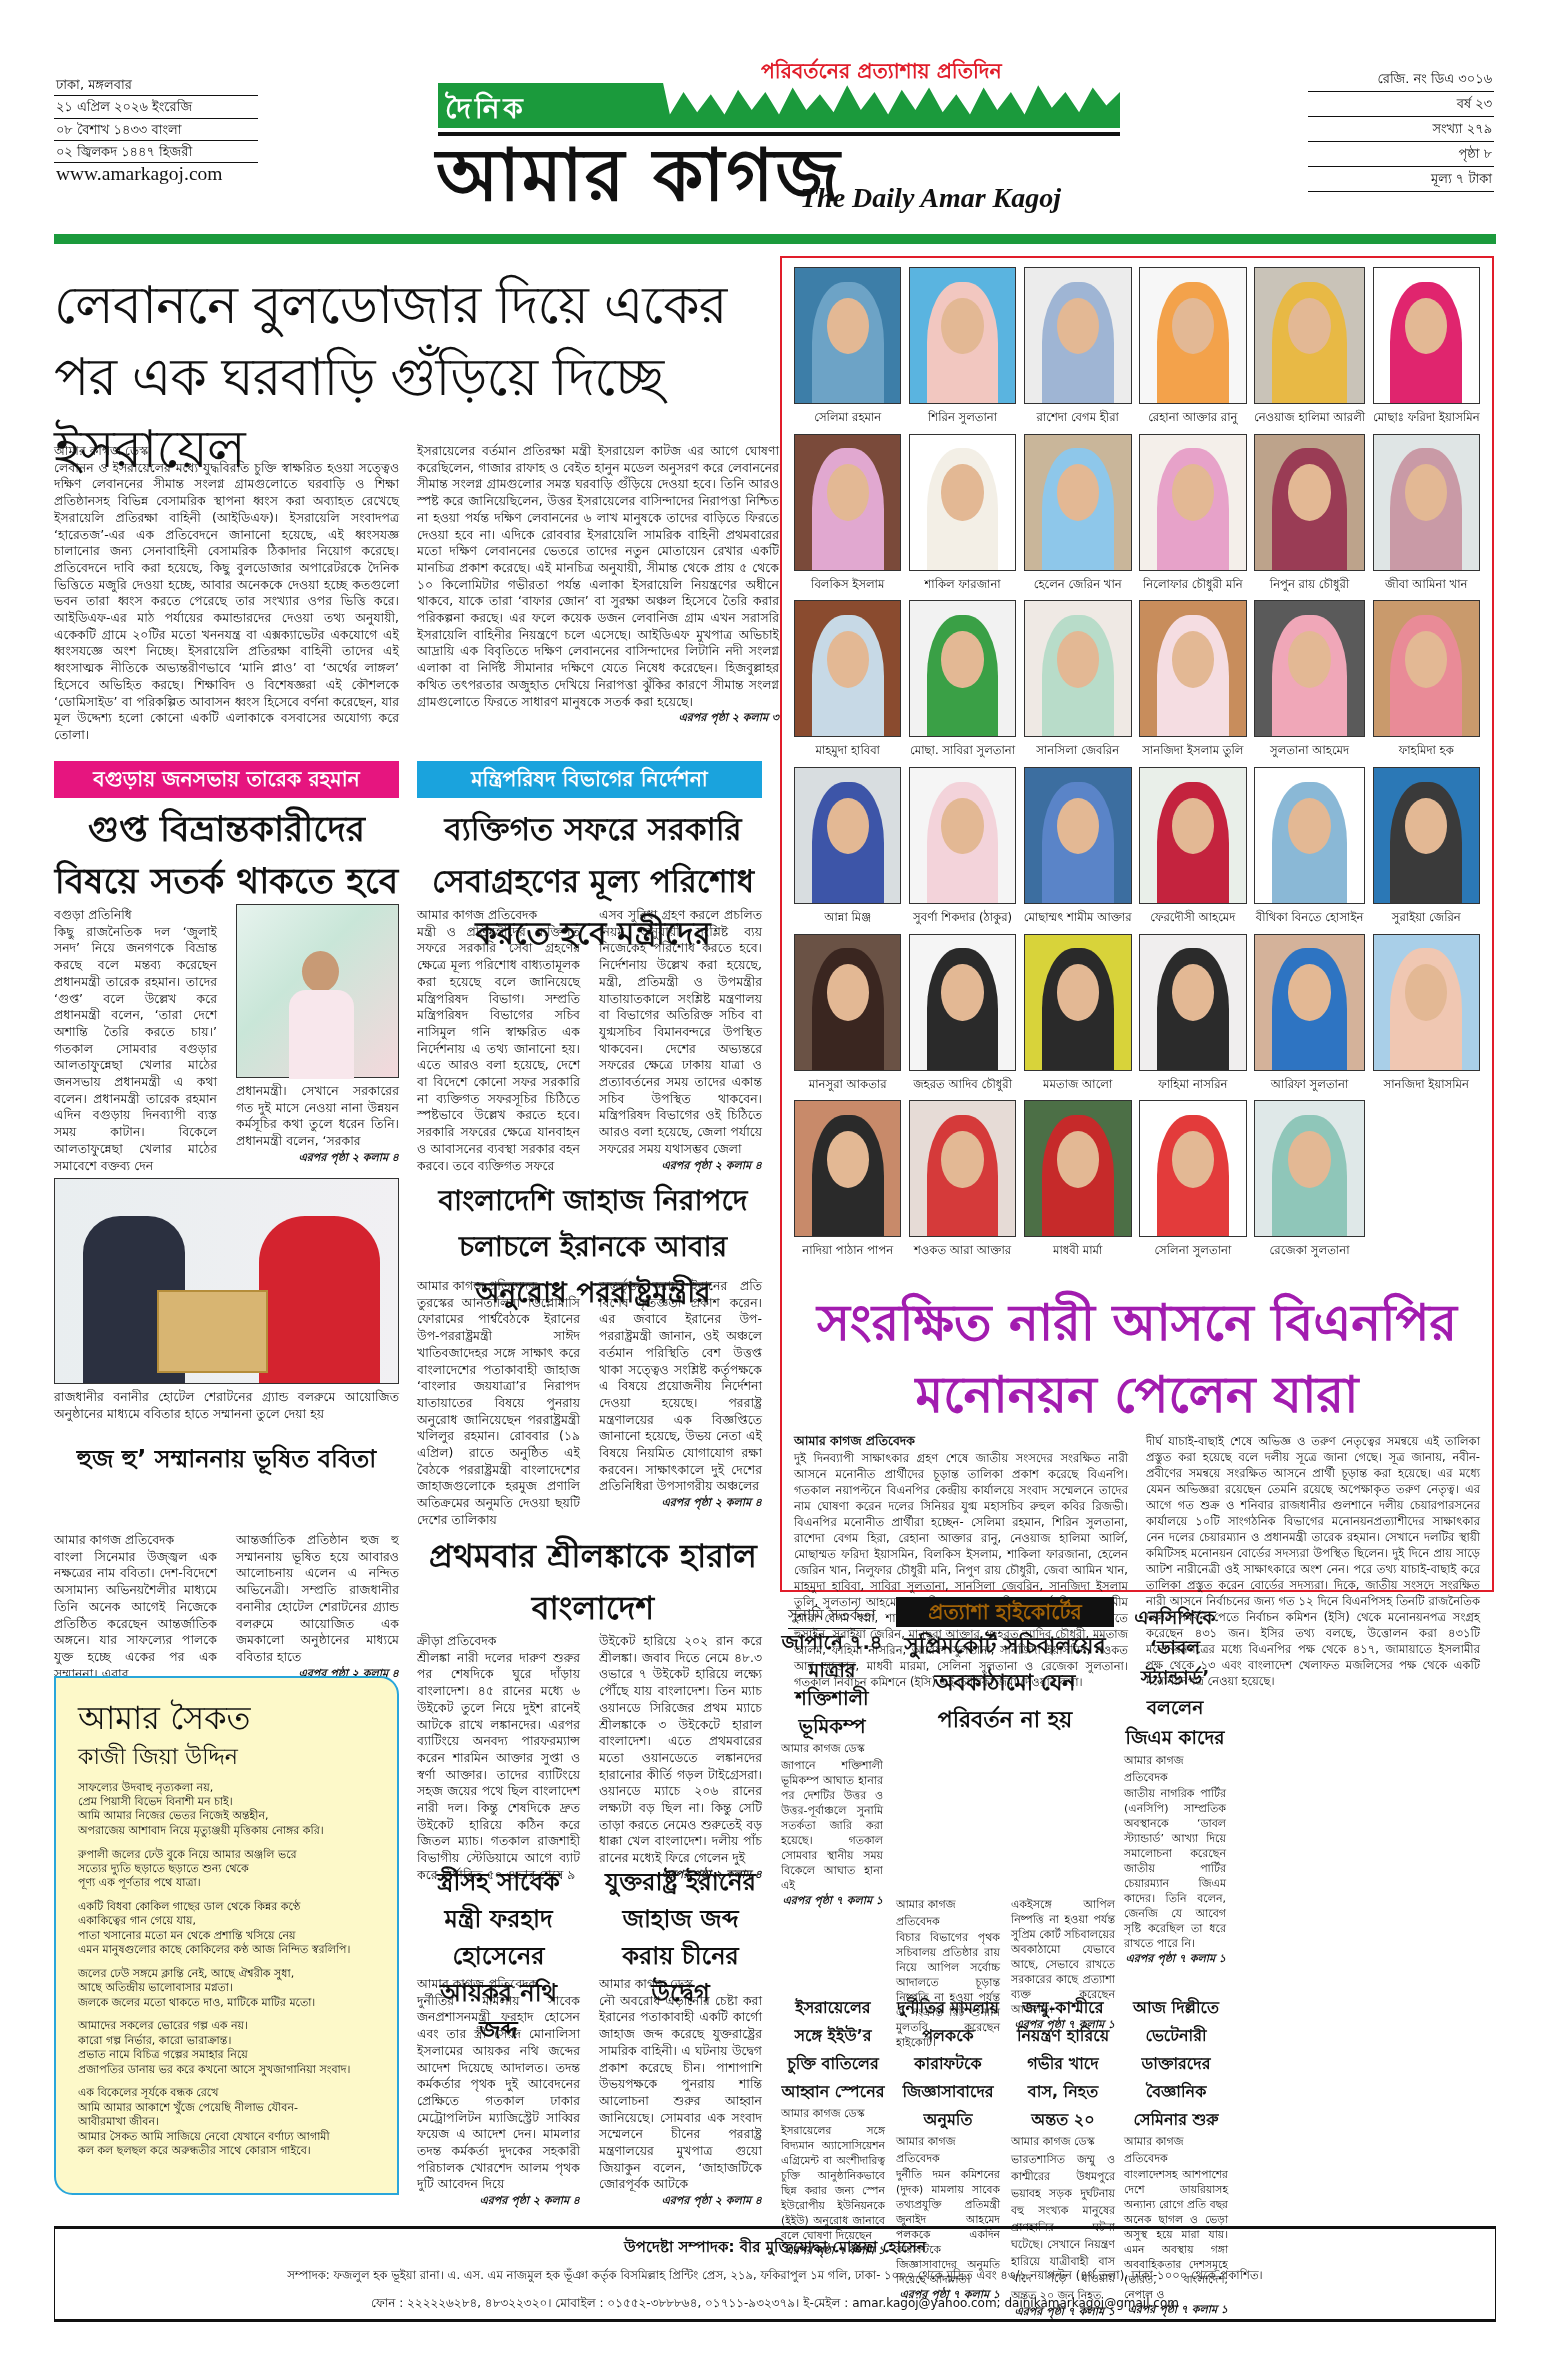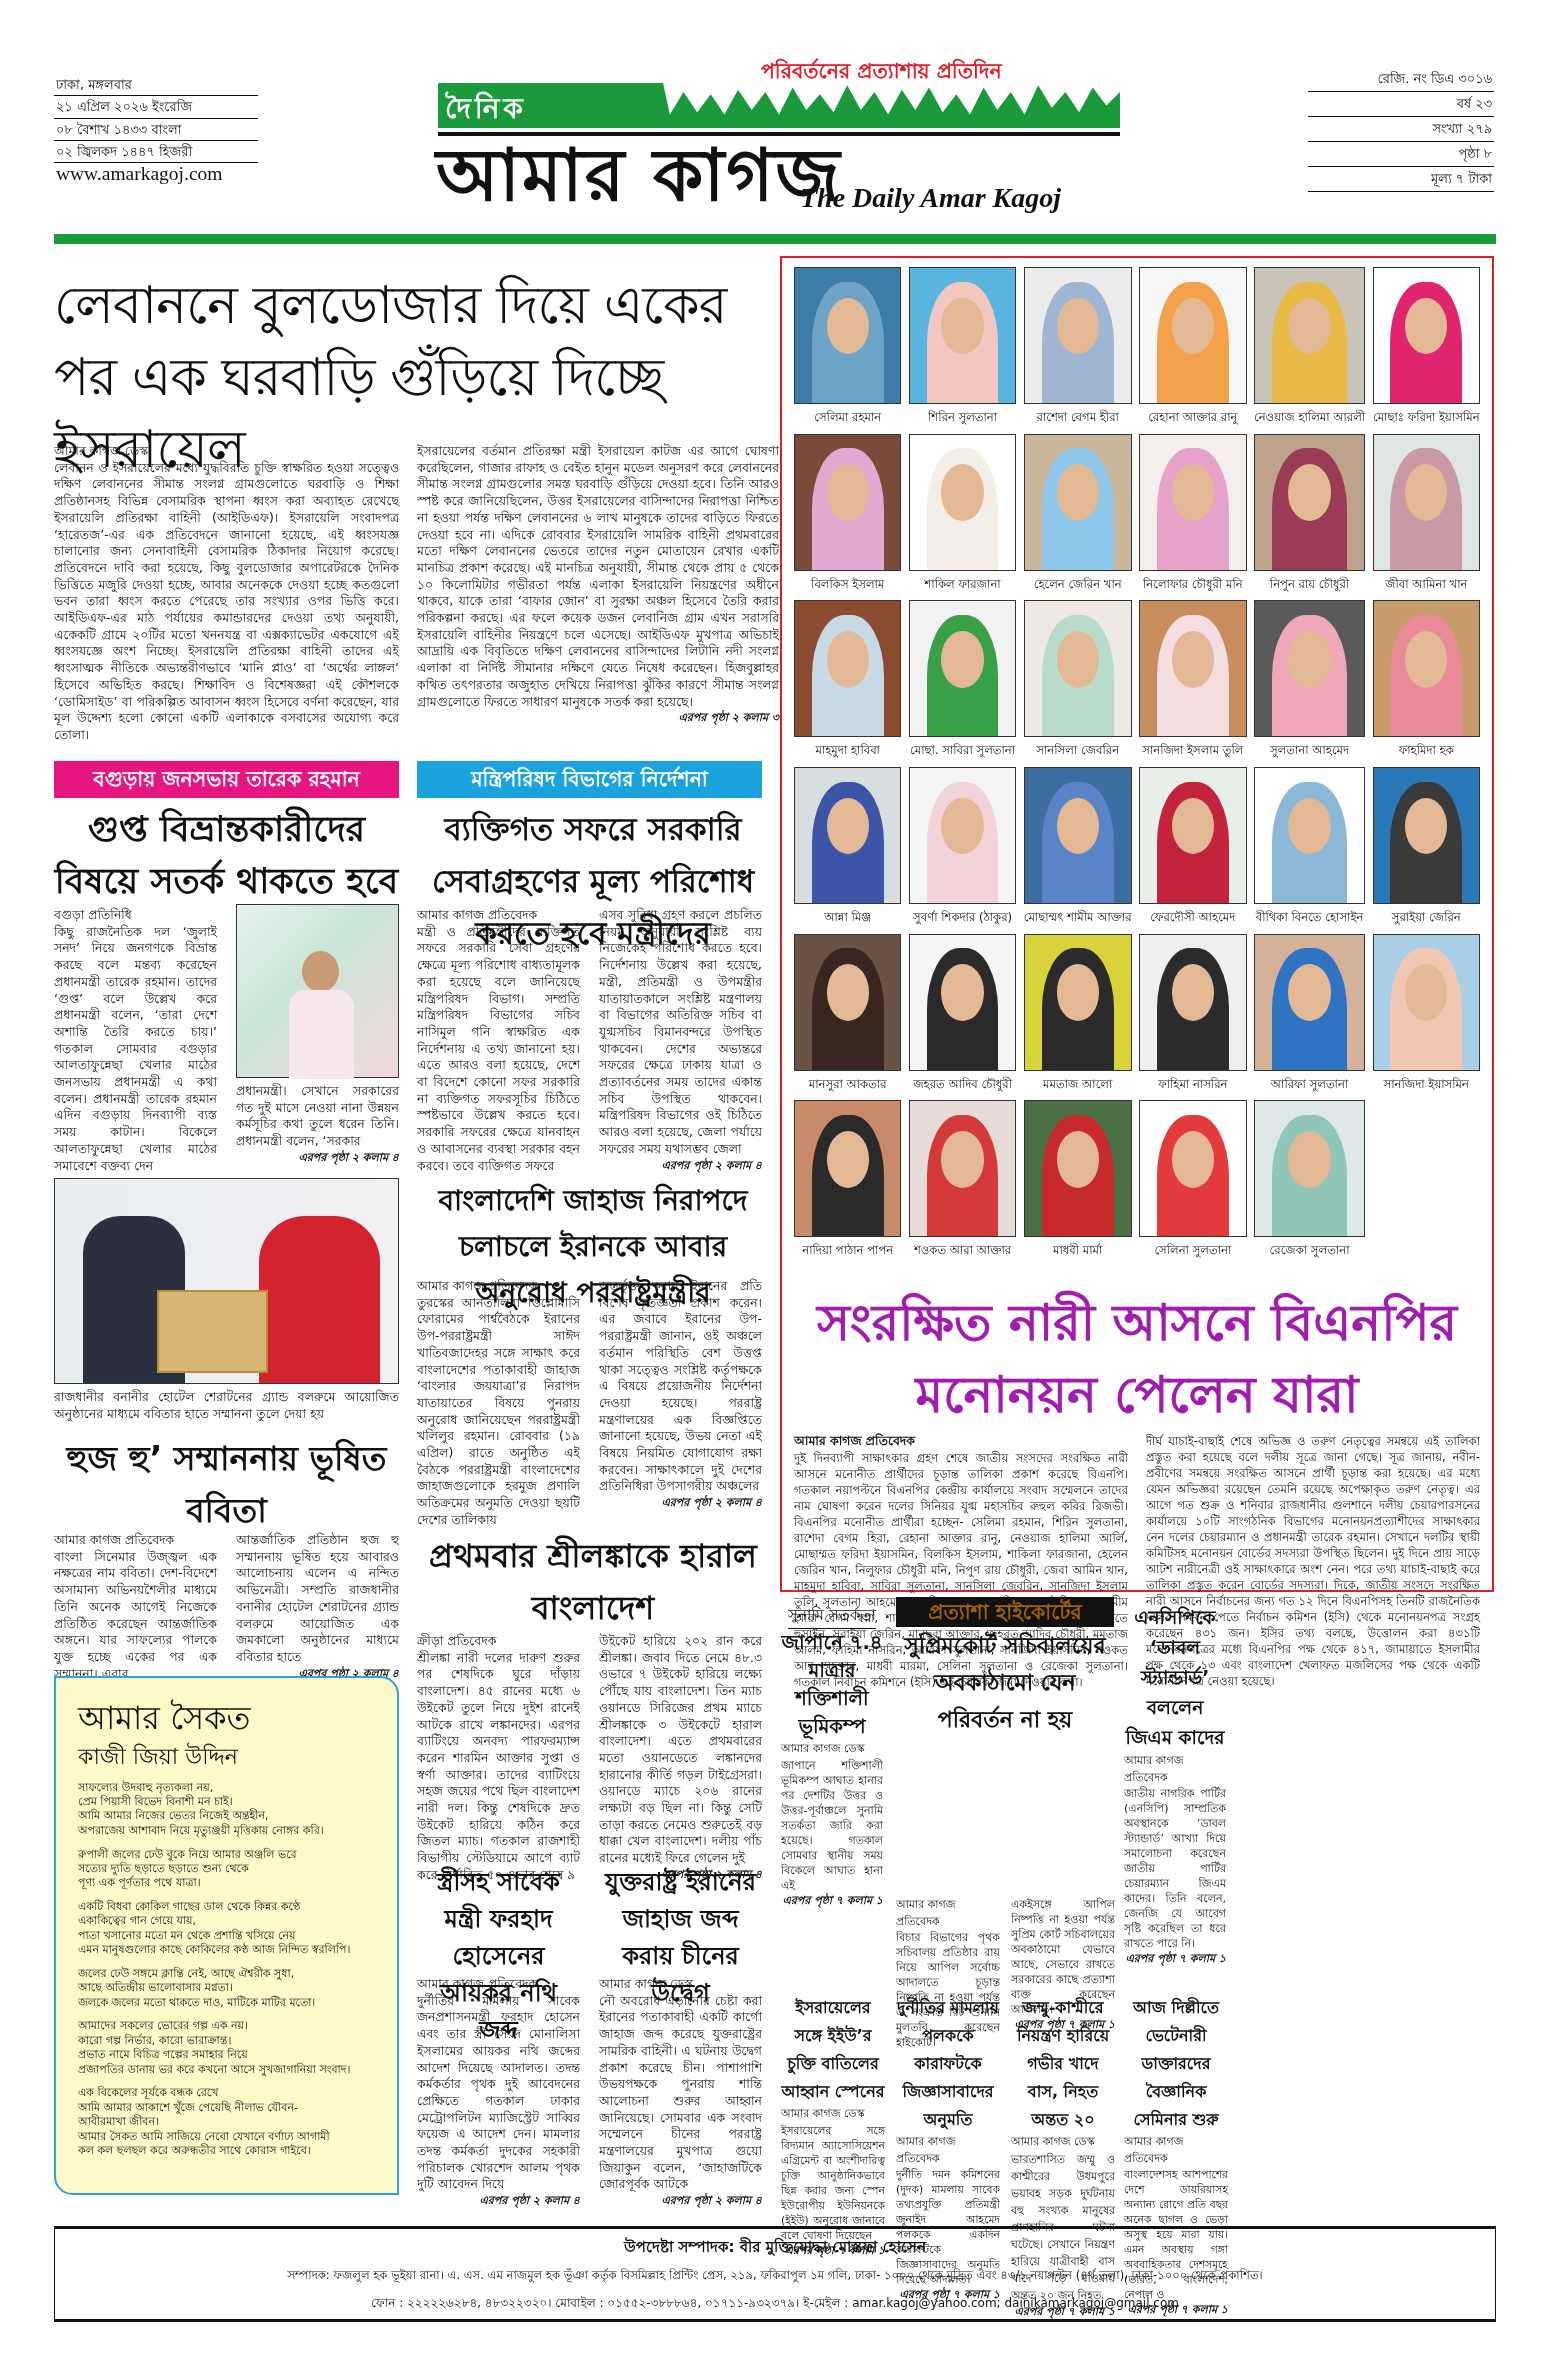--- a/index.html
+++ b/index.html
@@ -106,21 +106,21 @@
   <div class="txt">এসব সুবিধা গ্রহণ করলে প্রচলিত নিয়ম অনুযায়ী সংশ্লিষ্ট ব্যয় নিজেকেই পরিশোধ করতে হবে। নির্দেশনায় উল্লেখ করা হয়েছে, মন্ত্রী, প্রতিমন্ত্রী ও উপমন্ত্রীর যাতায়াতকালে সংশ্লিষ্ট মন্ত্রণালয় বা বিভাগের অতিরিক্ত সচিব বা যুগ্মসচিব বিমানবন্দরে উপস্থিত থাকবেন। দেশের অভ্যন্তরে সফরের ক্ষেত্রে ঢাকায় যাত্রা ও প্রত্যাবর্তনের সময় তাদের একান্ত সচিব উপস্থিত থাকবেন। মন্ত্রিপরিষদ বিভাগের ওই চিঠিতে আরও বলা হয়েছে, জেলা পর্যায়ে সফরের সময় যথাসম্ভব জেলা</div>
   <div class="cont">এরপর পৃষ্ঠা ২ কলাম ৪</div>
 </div>
 
 <div class="abs" style="left:54px;top:1178px;width:345px;height:206px;background:linear-gradient(90deg,#e9eef0 0%,#f1f0f3 100%);border:0.9px solid #333;overflow:hidden">
   <div style="position:absolute;left:28px;top:37px;width:102px;height:176px;background:#2b3040;border-radius:37px 37px 0 0"></div>
   <div style="position:absolute;left:204px;top:37px;width:121px;height:176px;background:#d4232f;border-radius:46px 46px 0 0"></div>
   <div style="position:absolute;left:102px;top:111px;width:111px;height:83px;background:#d8b572;border:2.8px solid #b58d3a"></div>
 </div>
 <div class="abs txt" style="left:54px;top:1389px;width:345px">রাজধানীর বনানীর হোটেল শেরাটনের গ্র্যান্ড বলরুমে আয়োজিত অনুষ্ঠানের মাধ্যমে ববিতার হাতে সম্মাননা তুলে দেয়া হয়</div>
-<div class="abs h2" style="left:54px;top:1433px;width:345px;font-size:33px">হুজ হু’ সম্মাননায় ভূষিত ববিতা</div>
+<div class="abs h2" style="left:54px;top:1433px;width:345px;font-size:24px">হুজ হু’ সম্মাননায় ভূষিত ববিতা</div>
 <div class="abs" style="left:54px;top:1532px;width:163px">
   <div class="byline">আমার কাগজ প্রতিবেদক</div>
   <div class="txt">বাংলা সিনেমার উজ্জ্বল এক নক্ষত্রের নাম ববিতা। দেশ-বিদেশে অসামান্য অভিনয়শৈলীর মাধ্যমে তিনি অনেক আগেই নিজেকে প্রতিষ্ঠিত করেছেন আন্তর্জাতিক অঙ্গনে। যার সাফল্যের পালকে যুক্ত হচ্ছে একের পর এক সম্মাননা। এবার</div>
 </div>
 <div class="abs" style="left:236px;top:1532px;width:163px">
   <div class="txt">আন্তর্জাতিক প্রতিষ্ঠান হুজ হু সম্মাননায় ভূষিত হয়ে আবারও আলোচনায় এলেন এ নন্দিত অভিনেত্রী। সম্প্রতি রাজধানীর বনানীর হোটেল শেরাটনের গ্র্যান্ড বলরুমে আয়োজিত এক জমকালো অনুষ্ঠানের মাধ্যমে ববিতার হাতে</div>
   <div class="cont">এরপর পৃষ্ঠা ২ কলাম ৪</div>
 </div>
 
 <div class="abs h2" style="left:417px;top:1178px;width:352px;font-size:28px;line-height:46px">বাংলাদেশি জাহাজ নিরাপদে চলাচলে ইরানকে আবার অনুরোধ পররাষ্ট্রমন্ত্রীর</div>

